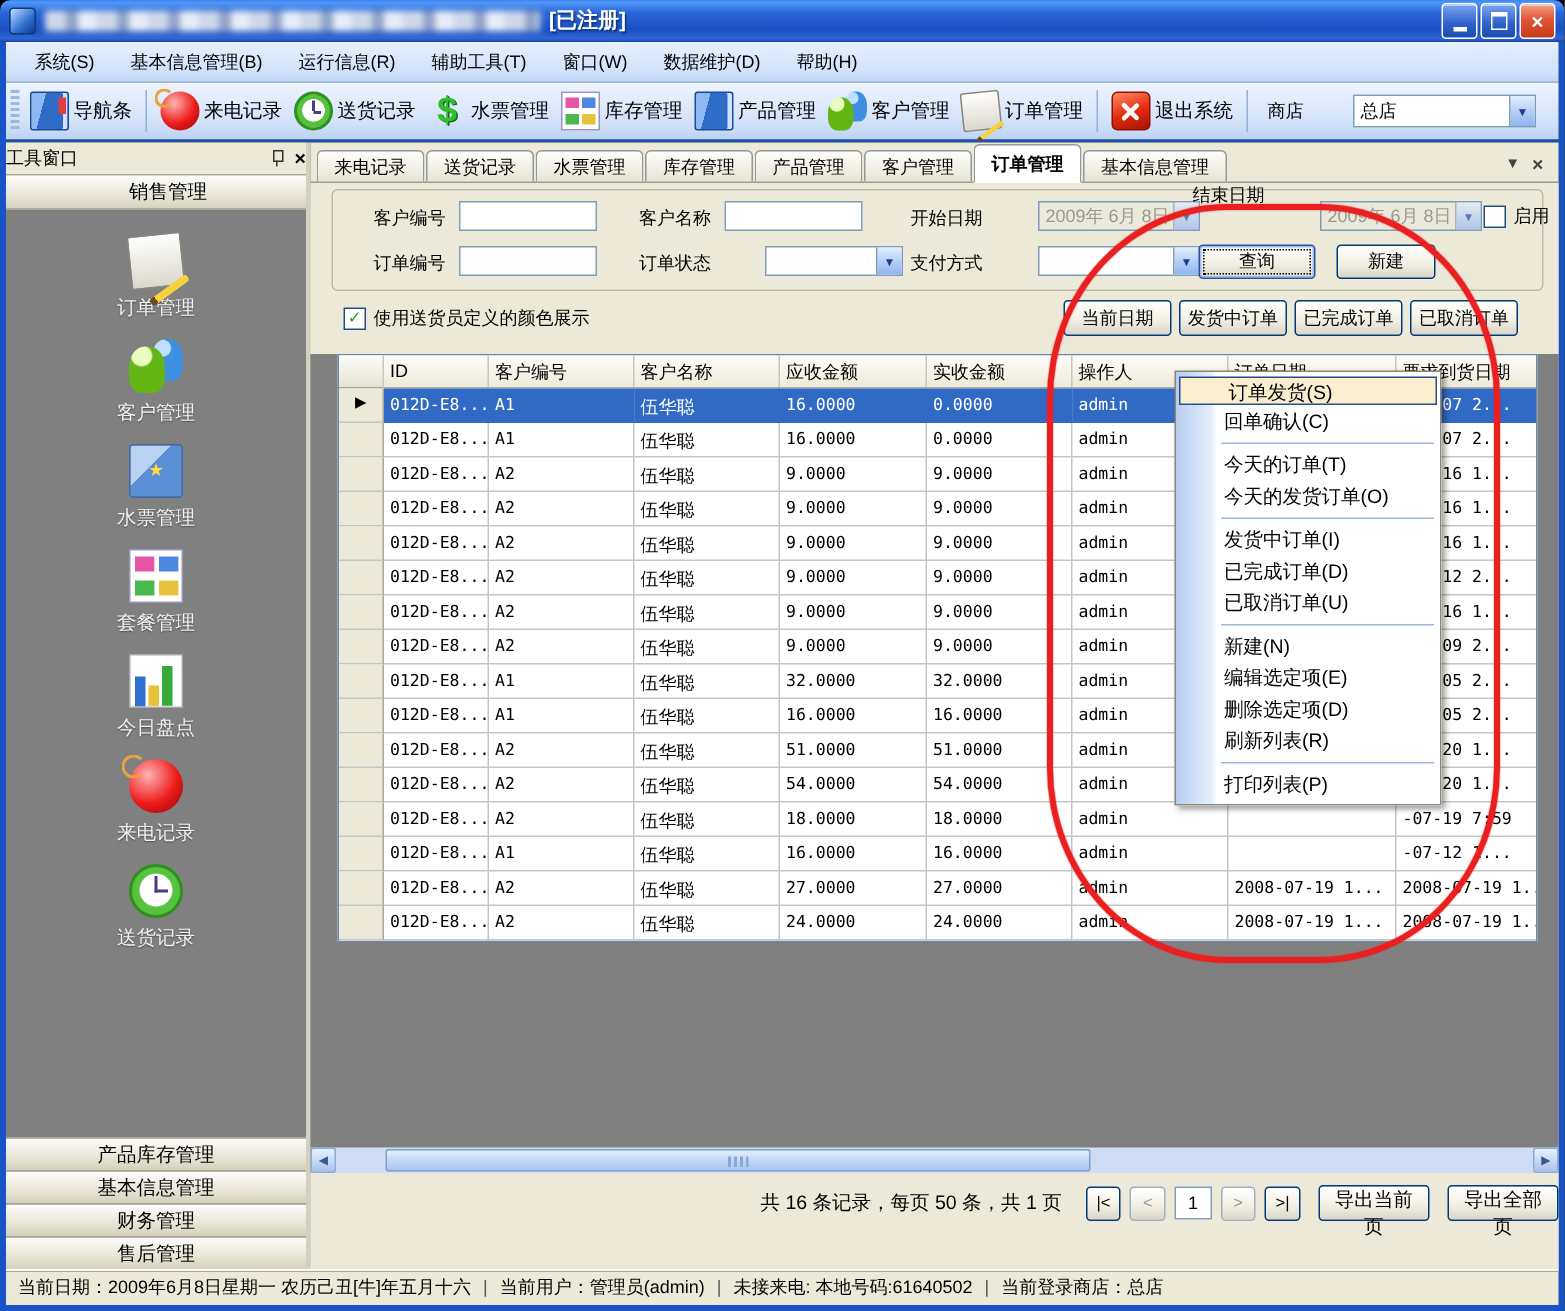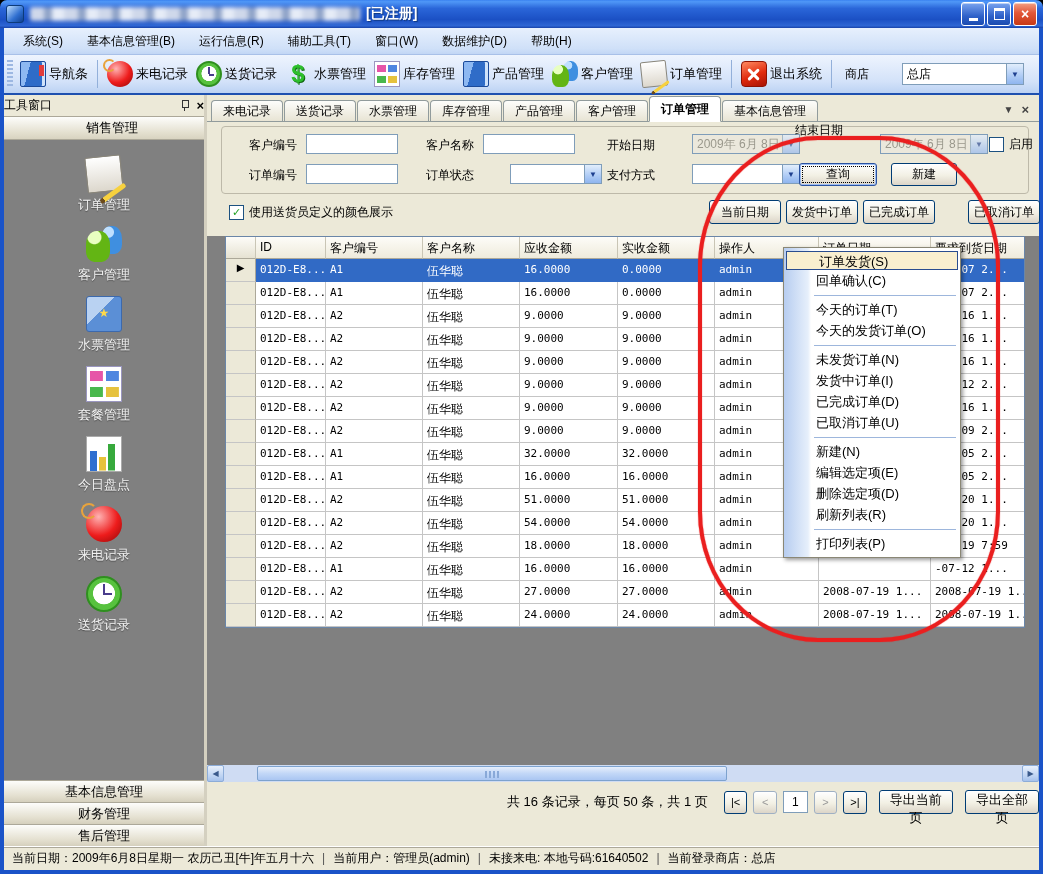--- a/index.html
+++ b/index.html
@@ -343,20 +343,21 @@
               <span class="sb-label">来电记录</span>
             </div>
 
             <div class="sb-item">
               <span class="sb-icon" data-icon="clock"></span>
               <span class="sb-label">送货记录</span>
             </div>
           </div>
         <div class="sb-groups">
 
+            <div class="sb-group">产品库存管理</div>
 
             <div class="sb-group">基本信息管理</div>
 
             <div class="sb-group">财务管理</div>
 
             <div class="sb-group">售后管理</div>
           </div>
       </div>
 
       <div class="content">
@@ -429,21 +430,21 @@
           </span>
           <span class="sf-host">
             
           
               <button class="xp-btn status-btn" style="left: 502px; top: 78px;">当前日期</button>
             
               <button class="xp-btn status-btn" style="left: 579px; top: 78px;">发货中订单</button>
             
               <button class="xp-btn status-btn" style="left: 656px; top: 78px;">已完成订单</button>
             
-              <button class="xp-btn status-btn" style="left: 733px; top: 78px; margin-left: 28px;">已取消订单</button>
+              <button class="xp-btn status-btn" style="left: 733px; top: 78px;">已取消订单</button>
             </span>
         </div>
 
         <div class="grid-viewport">
           <div class="grid">
             <div class="grid-head">
 
                 <span class="gh"></span>
 
                 <span class="gh">ID</span>
@@ -716,23 +717,20 @@
 
     <div class="cm-item">
       <span class="cm-label">今天的发货订单(O)</span>
     </div>
 
 
     <div class="cm-item sep">
       
     </div>
 
-    <div class="cm-item">
-      <span class="cm-label">未发货订单(N)</span>
-    </div>
 
     <div class="cm-item">
       <span class="cm-label">发货中订单(I)</span>
     </div>
 
     <div class="cm-item">
       <span class="cm-label">已完成订单(D)</span>
     </div>
 
     <div class="cm-item">

